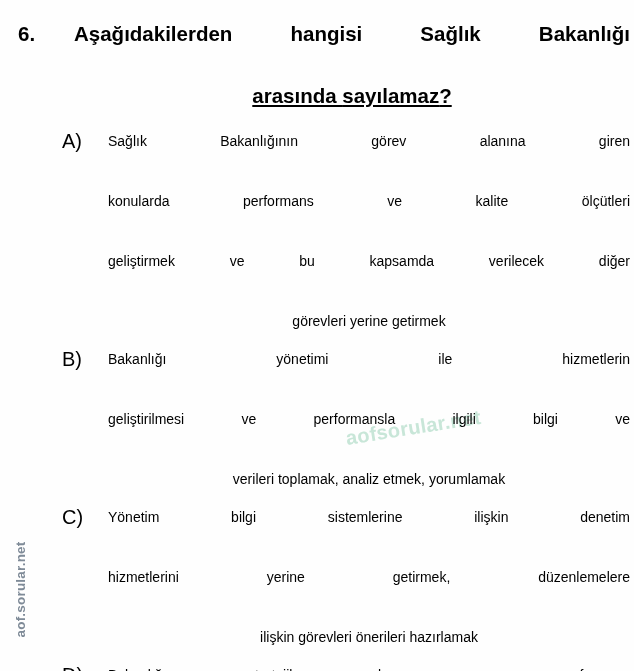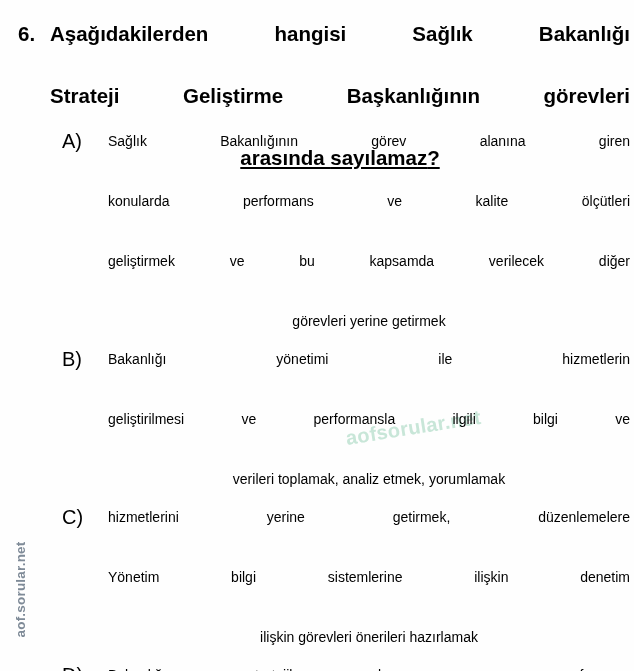--- a/index.html
+++ b/index.html
@@ -82,20 +82,21 @@
     line-height: 31px;
     text-align: left;
   }
   #question-text {
     flex: 1 1 auto;
     font-size: 20.5px;
     font-weight: 700;
     line-height: 31px;
     text-align: justify;
     text-justify: inter-word;
+    margin-left: 24px;
   }
   #question-text .lastline {
     text-align: center;
     text-decoration: underline;
   }
   .u {
     text-decoration: underline;
     text-underline-offset: 2px;
   }
 
@@ -152,21 +153,20 @@
   <div id="side-watermark">
     <div class="vtext">aof.sorular.net</div>
   </div>
 
   <div id="center-watermark">aofsorular.net</div>
 
   <div id="question">
     <div id="question-number">6.</div>
     <div id="question-text">
       <span class="jline">Aşağıdakilerden hangisi Sağlık Bakanlığı</span>
-      <span class="jline">Strateji Geliştirme Başkanlığının görevleri</span>
       <span class="jline lastline"><span>arasında </span><span class="u">sayılamaz</span><span>?</span></span>
     </div>
   </div>
 
   <div id="options">
 
     <div class="option">
       <div class="option-letter">A)</div>
       <div class="option-body">
         <span class="jline">Sağlık Bakanlığının görev alanına giren</span>
@@ -181,22 +181,22 @@
       <div class="option-body">
         <span class="jline">Bakanlığı yönetimi ile hizmetlerin</span>
         <span class="jline">geliştirilmesi ve performansla ilgili bilgi ve</span>
         <span class="jline lastline">verileri toplamak, analiz etmek, yorumlamak</span>
       </div>
     </div>
 
     <div class="option">
       <div class="option-letter">C)</div>
       <div class="option-body">
+        <span class="jline">Yönetim bilgi sistemlerine ilişkin denetim</span>
         <span class="jline">hizmetlerini yerine getirmek, düzenlemelere</span>
-        <span class="jline">Yönetim bilgi sistemlerine ilişkin denetim</span>
         <span class="jline lastline">ilişkin görevleri önerileri hazırlamak</span>
       </div>
     </div>
 
     <div class="option">
       <div class="option-letter">D)</div>
       <div class="option-body">
         <span class="jline">Bakanlığın stratejik plan ve performans</span>
 
       </div>

